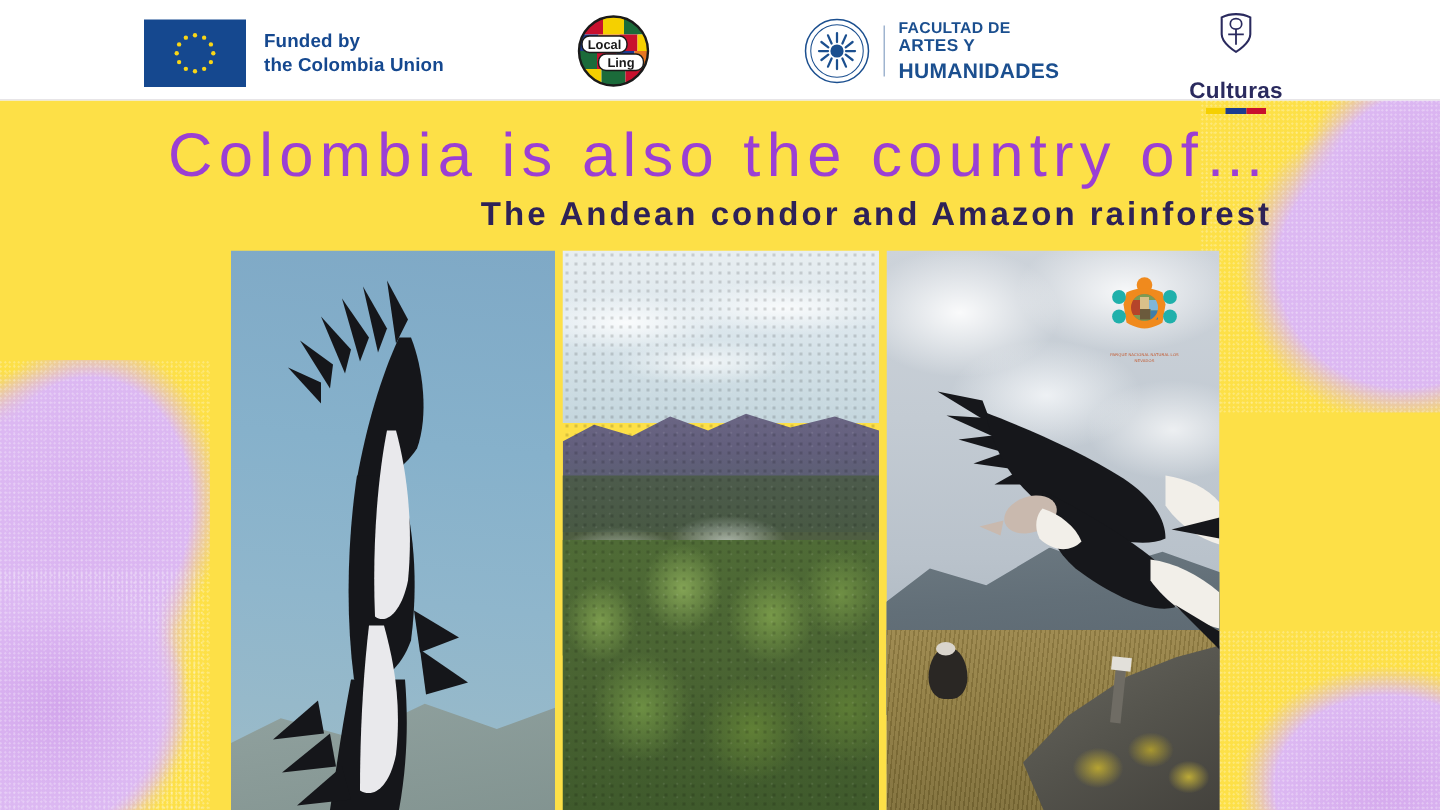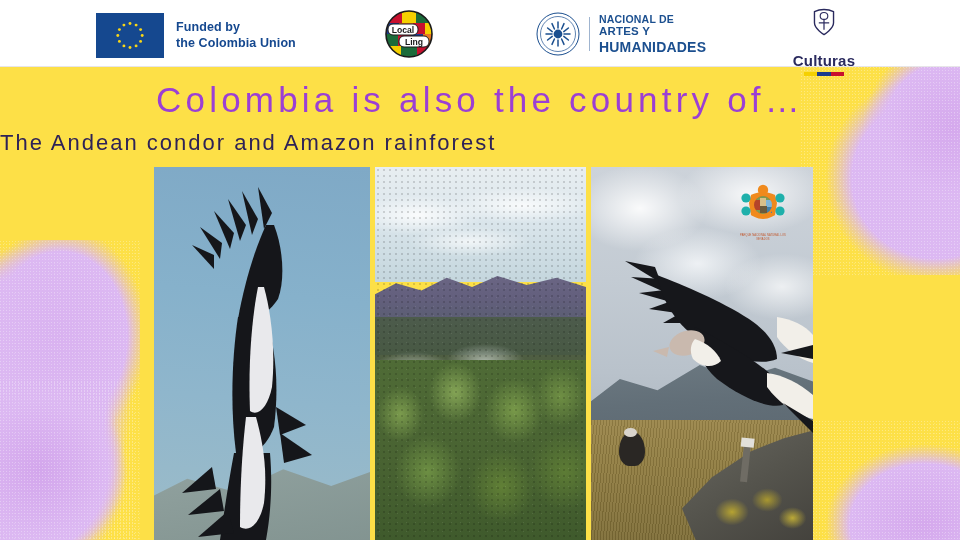--- a/index.html
+++ b/index.html
@@ -154,34 +154,34 @@
     display: flex;
   }
   .culturas-flag i { flex: 1; display: block; }
 
   
   .title {
     position: absolute;
     left: 0; top: 80px;
     width: 960px;
     text-align: center;
-    font-size: 35px;
+    font-size: 41px;
     font-weight: 400;
     letter-spacing: 4.2px;
     color: #9b3fd4;
     z-index: 4;
     white-space: nowrap;
   }
   .subtitle {
     position: absolute;
     left: 0; top: 130px;
     width: 848px;
-    text-align: left;
+    text-align: right;
     font-size: 22px;
-    font-weight: 400;
+    font-weight: 700;
     letter-spacing: 2.0px;
     color: #2e2257;
     z-index: 4;
     white-space: nowrap;
   }
 
   
   .photos {
     position: absolute;
     left: 154px; top: 167px;
@@ -437,21 +437,21 @@
           <line x1="16" y1="32.4" x2="18.4" y2="27"></line>
           <line x1="11.6" y1="28" x2="16.2" y2="24.4"></line>
           <line x1="10" y1="22" x2="16" y2="22"></line>
           <line x1="11.6" y1="16" x2="16.2" y2="19.6"></line>
           <line x1="16" y1="11.6" x2="18.4" y2="17"></line>
         </g>
         <circle cx="22" cy="22" r="4.4" fill="#1b4f8f"></circle>
       </svg>
       <div class="ucaldas-rule"></div>
       <div class="ucaldas-text">
-        <div class="l1">NACIONAL DE</div>
+        <div class="l1">FACULTAD DE</div>
         <div class="l2">ARTES Y</div>
         <div class="l3">HUMANIDADES</div>
       </div>
     </div>
 
     <div class="culturas-logo">
       <svg class="culturas-shield" viewBox="0 0 30 32" width="26" height="28">
         <path d="M15 1.5 C9 1.5 4 4 4 4 L4 17 C4 24 15 30.5 15 30.5 C15 30.5 26 24 26 17 L26 4 C26 4 21 1.5 15 1.5 Z" fill="none" stroke="#2a2a5e" stroke-width="1.6"></path>
         <path d="M15 5 C12.4 5 10.6 6.8 10.6 9 C10.6 11.2 12.4 13 15 13 C17.6 13 19.4 11.2 19.4 9 C19.4 6.8 17.6 5 15 5 Z" fill="none" stroke="#2a2a5e" stroke-width="1.3"></path>
         <line x1="15" y1="13" x2="15" y2="25" stroke="#2a2a5e" stroke-width="1.4"></line>

